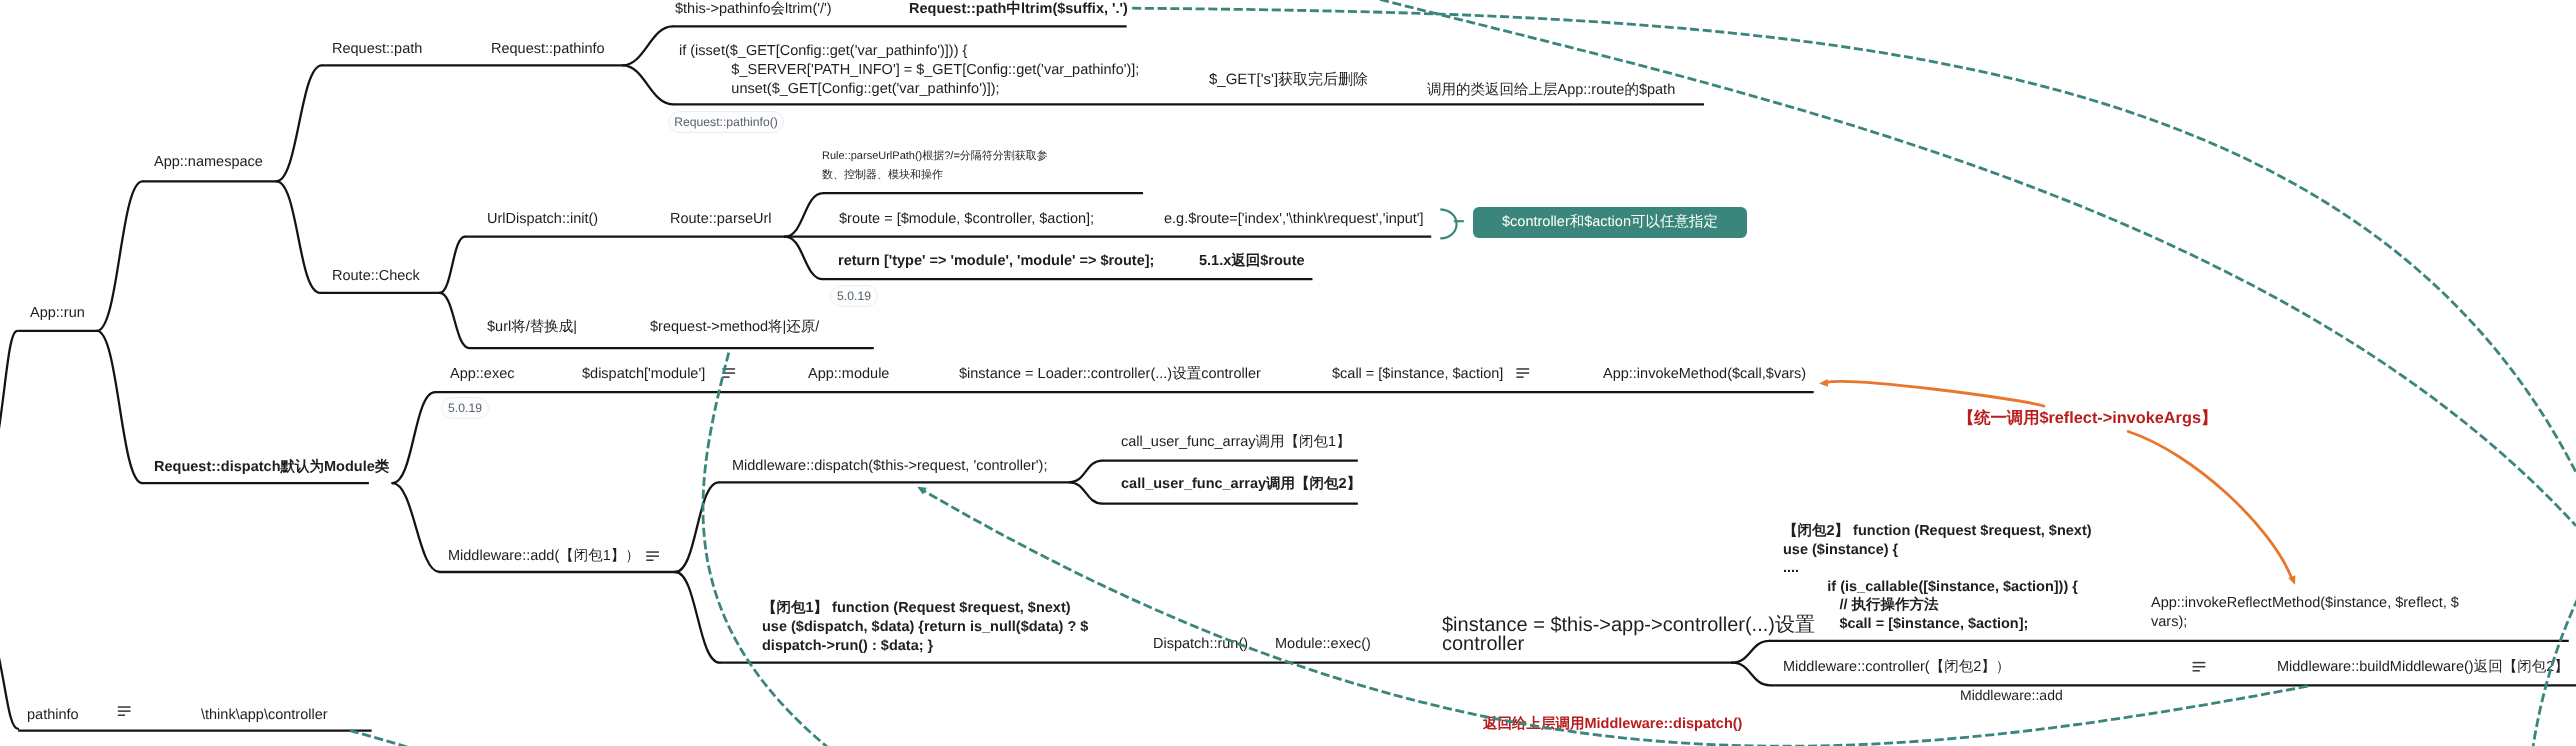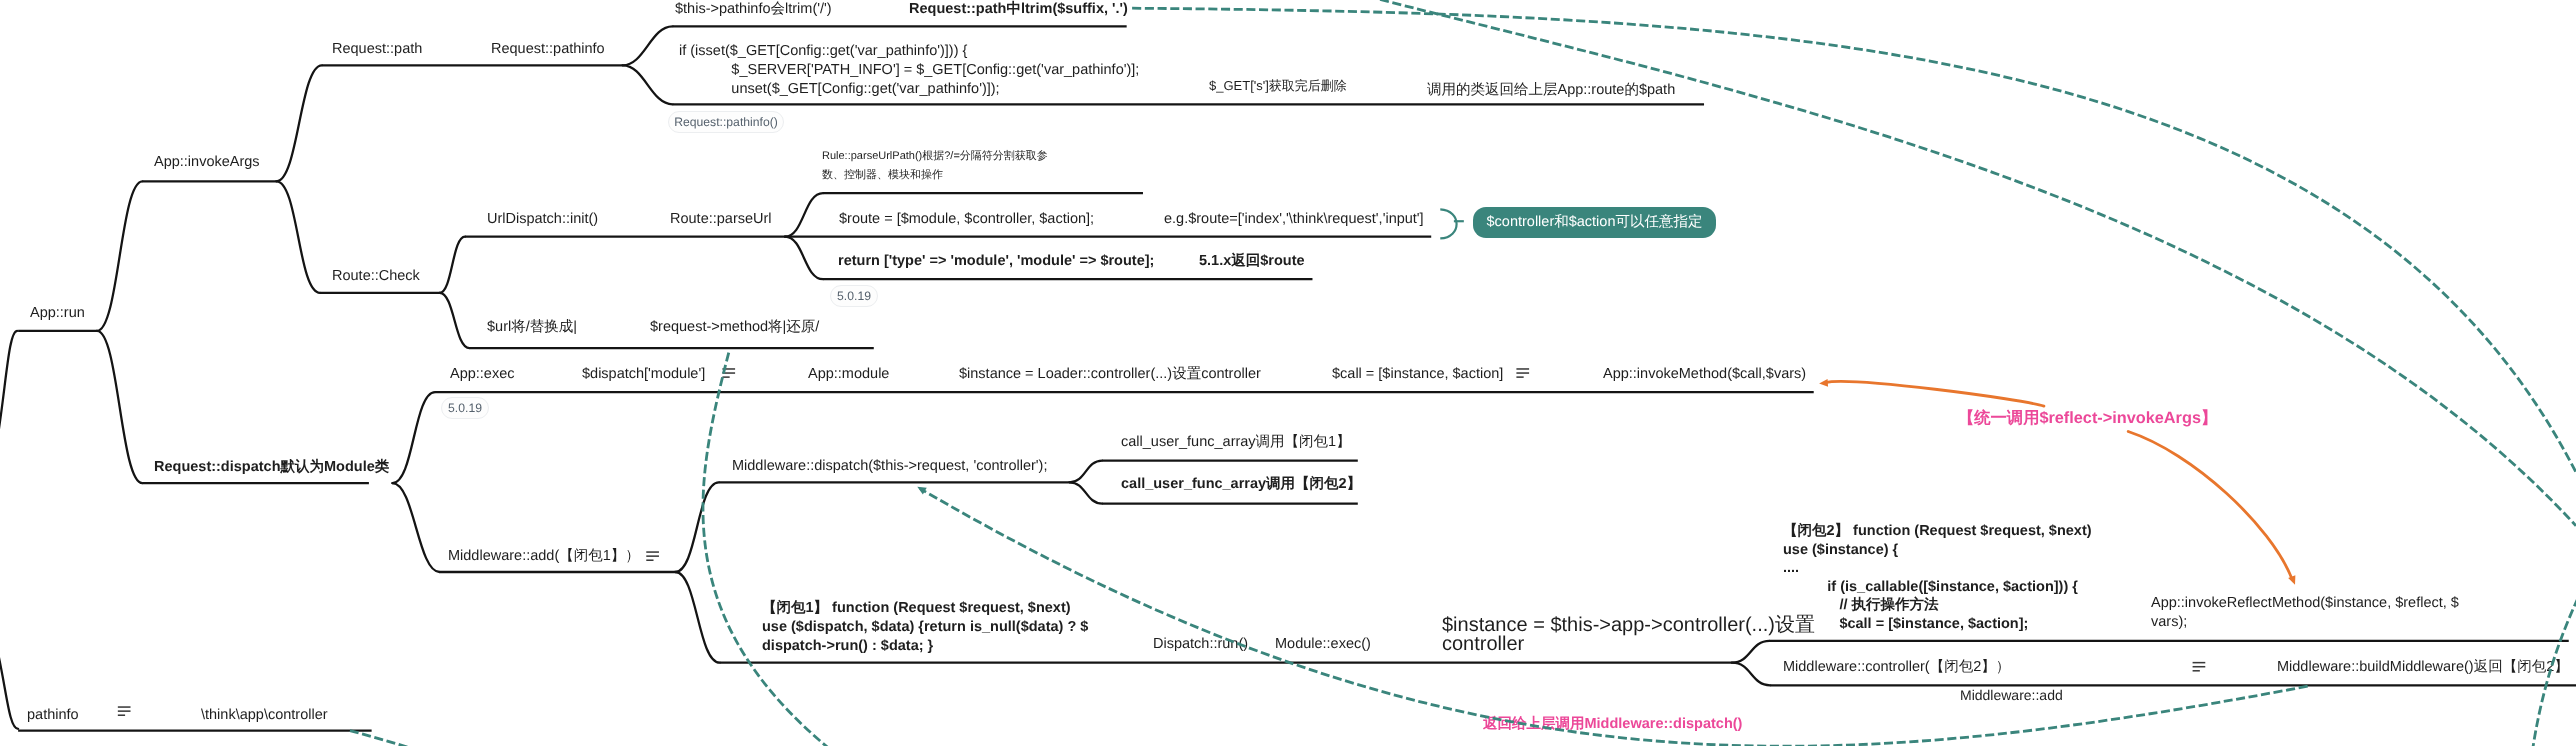--- a/index.html
+++ b/index.html
@@ -6,21 +6,21 @@
   #canvas{position:relative;width:2576px;height:747px;background:#fff;overflow:hidden;
     font-family:"Liberation Sans","DejaVu Sans",sans-serif;font-size:14.5px;color:#1e1e1e;
     -webkit-font-smoothing:antialiased;text-rendering:geometricPrecision;}
   svg.layer{position:absolute;left:0;top:0;width:2576px;height:747px;}
   .label{position:absolute;white-space:pre;color:#1e1e1e;}
   .label.b{font-weight:700;}
   .tag{position:absolute;box-sizing:border-box;border:1.4px solid #eceef0;border-radius:11px;
        background:#fdfdfd;color:#55616d;display:flex;align-items:center;justify-content:center;}
   .sumbox{position:absolute;box-sizing:border-box;background:#3a857c;color:#fff;border-radius:6.3px;
        display:flex;align-items:center;justify-content:center;white-space:nowrap;}
-  .anno{position:absolute;white-space:pre;color:#ec4899;}
+  .anno{position:absolute;white-space:pre;color:#b91c1c;}
 </style>
 </head>
 <body>
 
 <div id="canvas">
   <svg class="layer" id="links" viewBox="0 0 2842 824">
       <line x1="20" y1="365" x2="107" y2="365" stroke="#141414" stroke-width="2.5"></line>
       <line x1="157" y1="200" x2="305" y2="200" stroke="#141414" stroke-width="2.5"></line>
       <line x1="157" y1="533" x2="407" y2="533" stroke="#141414" stroke-width="2.5"></line>
       <line x1="355" y1="72" x2="687" y2="72" stroke="#141414" stroke-width="2.5"></line>
@@ -57,31 +57,31 @@
       <path d="M 745 631 C 769 631 770 731 794 731" fill="none" stroke="#141414" stroke-width="2.5" stroke-linecap="round"></path>
       <path d="M 1180 532 C 1198 532 1198 508 1216 508" fill="none" stroke="#141414" stroke-width="2.5" stroke-linecap="round"></path>
       <path d="M 1180 532 C 1198 532 1198 555.5 1216 555.5" fill="none" stroke="#141414" stroke-width="2.5" stroke-linecap="round"></path>
       <path d="M 1911 731 C 1931.5 731 1931.5 707 1952 707" fill="none" stroke="#141414" stroke-width="2.5" stroke-linecap="round"></path>
       <path d="M 1911 731 C 1932 731 1932 756 1953 756" fill="none" stroke="#141414" stroke-width="2.5" stroke-linecap="round"></path>
       <path d="M -80 620 C 10 620 -1 365 19 365" fill="none" stroke="#141414" stroke-width="2.5" stroke-linecap="round"></path>
       <path d="M -80 620 C 10 620 -1 804 20 804" fill="none" stroke="#141414" stroke-width="2.5" stroke-linecap="round"></path>
     </svg>
   <div id="labels">
       <div class="label" style="left: 30px; top: 304px; font-size: 14.5px; line-height: 18.6px;">App::run</div>
-      <div class="label" style="left: 154px; top: 153px; font-size: 14.5px; line-height: 18.6px;">App::invokeArgs</div>
+      <div class="label" style="left: 154px; top: 153px; font-size: 14.5px; line-height: 18.6px;">App::namespace</div>
       <div class="label b" style="left: 154px; top: 458px; font-size: 14.5px; line-height: 18.6px;">Request::dispatch默认为Module类</div>
       <div class="label" style="left: 332px; top: 40px; font-size: 14.5px; line-height: 18.6px; text-align: right;">Request::path</div>
       <div class="label" style="left: 491px; top: 40px; font-size: 14.5px; line-height: 18.6px;">Request::pathinfo</div>
       <div class="label" style="left: 332px; top: 267px; font-size: 14.5px; line-height: 18.6px;">Route::Check</div>
       <div class="label" style="left: 675px; top: 0.4px; font-size: 14.5px; line-height: 18.6px;">$this-&gt;pathinfo会ltrim('/')</div>
       <div class="label b" style="left: 909px; top: 0.4px; font-size: 14.5px; line-height: 18.6px;">Request::path中ltrim($suffix, '.')</div>
       <div class="label" style="left: 679px; top: 42px; font-size: 14.5px; line-height: 19px;">if (isset($_GET[Config::get('var_pathinfo')])) {
              $_SERVER['PATH_INFO'] = $_GET[Config::get('var_pathinfo')];
              unset($_GET[Config::get('var_pathinfo')]);</div>
-      <div class="label" style="left: 1209px; top: 77px; font-size: 13px; line-height: 18.6px;">$_GET['s']获取完后删除</div>
+      <div class="label" style="left: 1209px; top: 71px; font-size: 15px; line-height: 18.6px;">$_GET['s']获取完后删除</div>
       <div class="label" style="left: 1427px; top: 81px; font-size: 14.5px; line-height: 18.6px;">调用的类返回给上层App::route的$path</div>
       <div class="label" style="left: 487px; top: 210px; font-size: 14.5px; line-height: 18.6px;">UrlDispatch::init()</div>
       <div class="label" style="left: 670px; top: 210px; font-size: 14.5px; line-height: 18.6px;">Route::parseUrl</div>
       <div class="label" style="left: 487px; top: 318px; font-size: 14.5px; line-height: 18.6px;">$url将/替换成|</div>
       <div class="label" style="left: 650px; top: 318px; font-size: 14.5px; line-height: 18.6px;">$request-&gt;method将|还原/</div>
       <div class="label" style="left: 822px; top: 147px; font-size: 11px; line-height: 18.6px;">Rule::parseUrlPath()根据?/=分隔符分割获取参
 数、控制器、模块和操作</div>
       <div class="label" style="left: 839px; top: 210px; font-size: 14.5px; line-height: 18.6px;">$route = [$module, $controller, $action];</div>
       <div class="label" style="left: 1164px; top: 210px; font-size: 14.5px; line-height: 18.6px;">e.g.$route=['index','\think\request','input']</div>
       <div class="label b" style="left: 838px; top: 252px; font-size: 14.5px; line-height: 18.6px;">return ['type' =&gt; 'module', 'module' =&gt; $route];</div>
@@ -112,21 +112,21 @@
       <div class="label" style="left: 2151px; top: 594px; font-size: 14.5px; line-height: 18.6px;">App::invokeReflectMethod($instance, $reflect, $
 vars);</div>
       <div class="label" style="left: 1783px; top: 658px; font-size: 14.5px; line-height: 18.6px;">Middleware::controller(【闭包2】）</div>
       <div class="label" style="left: 1960px; top: 658px; font-size: 14px; line-height: 18.6px; margin-top: 28px;">Middleware::add</div>
       <div class="label" style="left: 2277px; top: 658px; font-size: 14.5px; line-height: 18.6px;">Middleware::buildMiddleware()返回【闭包2】</div>
       <div class="label" style="left: 27px; top: 706px; font-size: 14.5px; line-height: 18.6px;">pathinfo</div>
       <div class="label" style="left: 201px; top: 706px; font-size: 14.5px; line-height: 18.6px;">\think\app\controller</div>
       <div class="tag" style="left: 668px; top: 111px; width: 116px; height: 22px; font-size: 12.2px;">Request::pathinfo()</div>
       <div class="tag" style="left: 830px; top: 285px; width: 48px; height: 22px; font-size: 12.2px;">5.0.19</div>
       <div class="tag" style="left: 441px; top: 397px; width: 48px; height: 22px; font-size: 12.2px;">5.0.19</div>
-      <div class="sumbox" style="left: 1473px; top: 207px; width: 243px; height: 31px; font-size: 14.5px; border-radius: 13px;">$controller和$action可以任意指定</div>
+      <div class="sumbox" style="left: 1473px; top: 207px; width: 274px; height: 31px; font-size: 14.5px; border-radius: 6px;">$controller和$action可以任意指定</div>
       <div class="anno" style="font-weight: 700; left: 1958px; top: 410px; font-size: 16.3px; line-height: 16.3px;">【统一调用$reflect-&gt;invokeArgs】</div>
       <div class="anno" style="font-weight: 700; left: 1483px; top: 717px; font-size: 14.5px; line-height: 14.5px;">返回给上层调用Middleware::dispatch()</div>
     </div>
   <svg class="layer" id="overlay" viewBox="0 0 2842 824">
       <g>
         <path d="M 1589 231 C 1613 232 1613 262 1589 263" fill="none" stroke="#3a857c" stroke-width="2.4" stroke-linecap="butt"></path>
         <line x1="1604" y1="244" x2="1615" y2="244" stroke="#3a857c" stroke-width="2.4"></line>
       </g>
       <g>
         <line x1="797" y1="407" x2="811" y2="407" stroke="#3a3a3a" stroke-width="1.7"></line>

